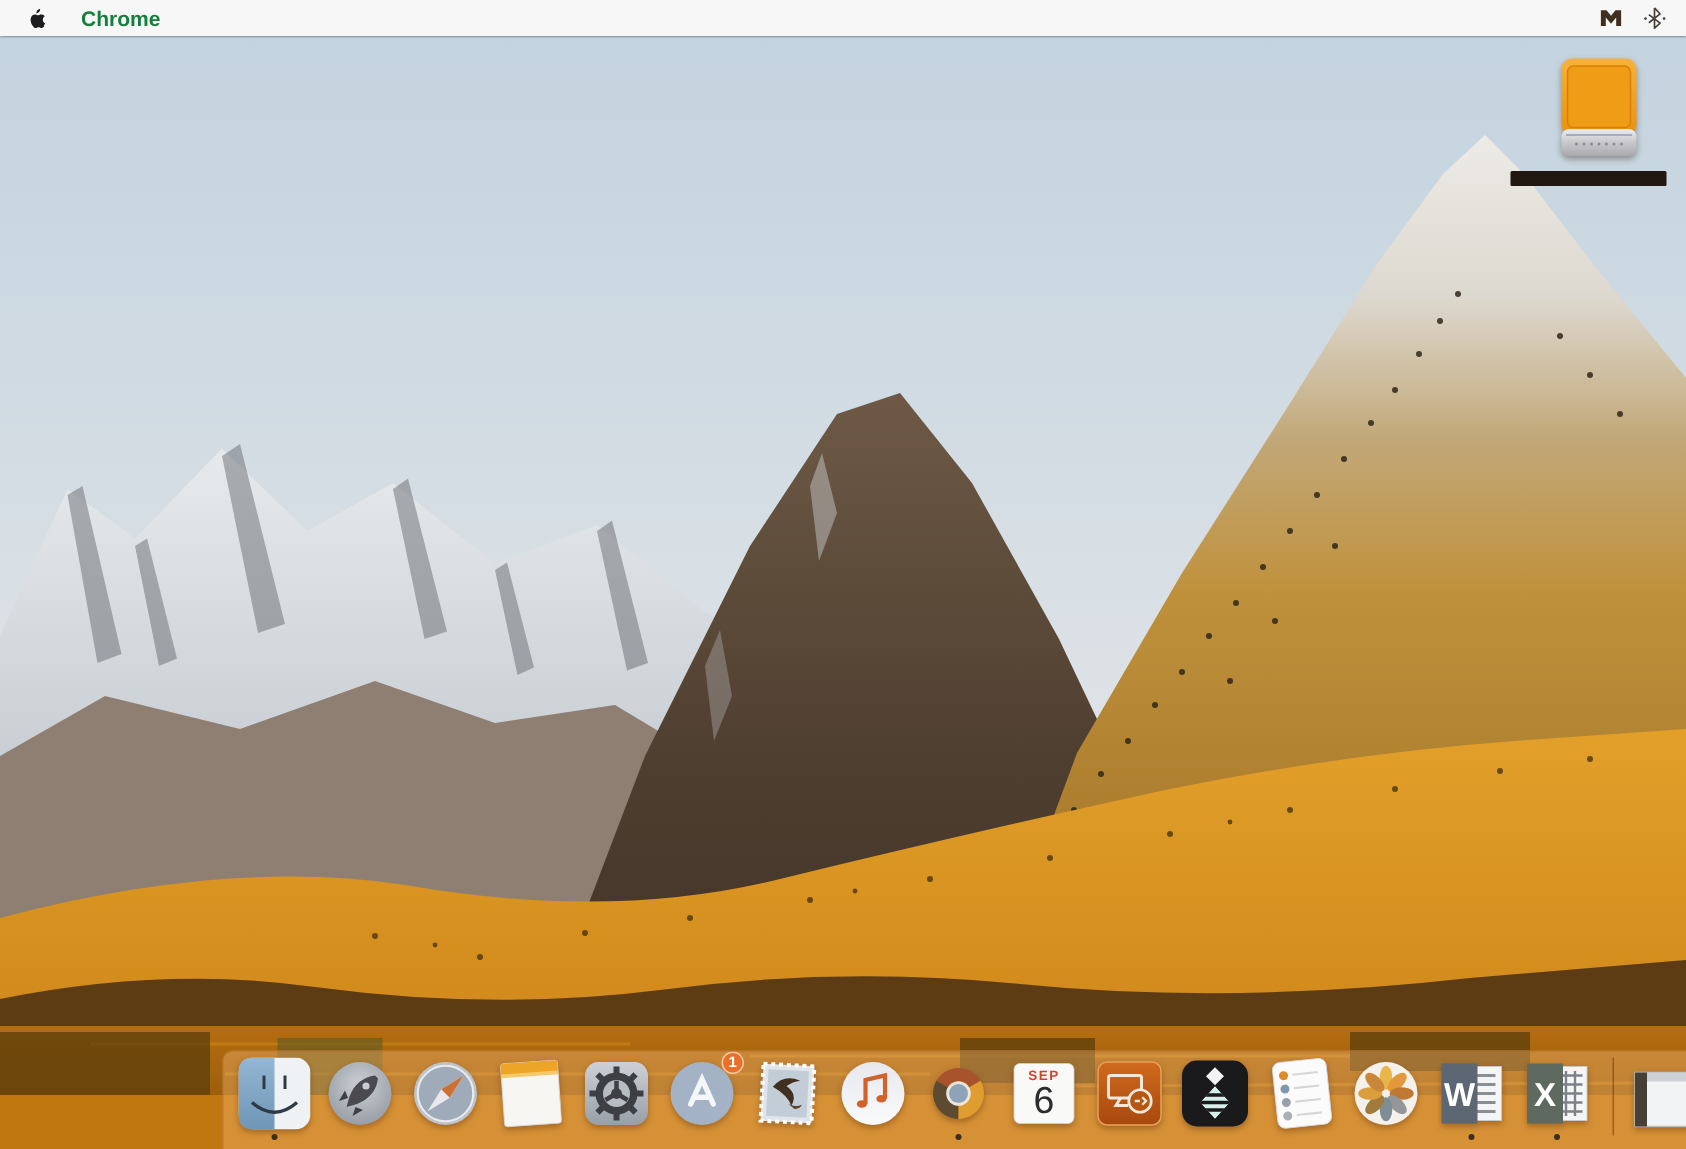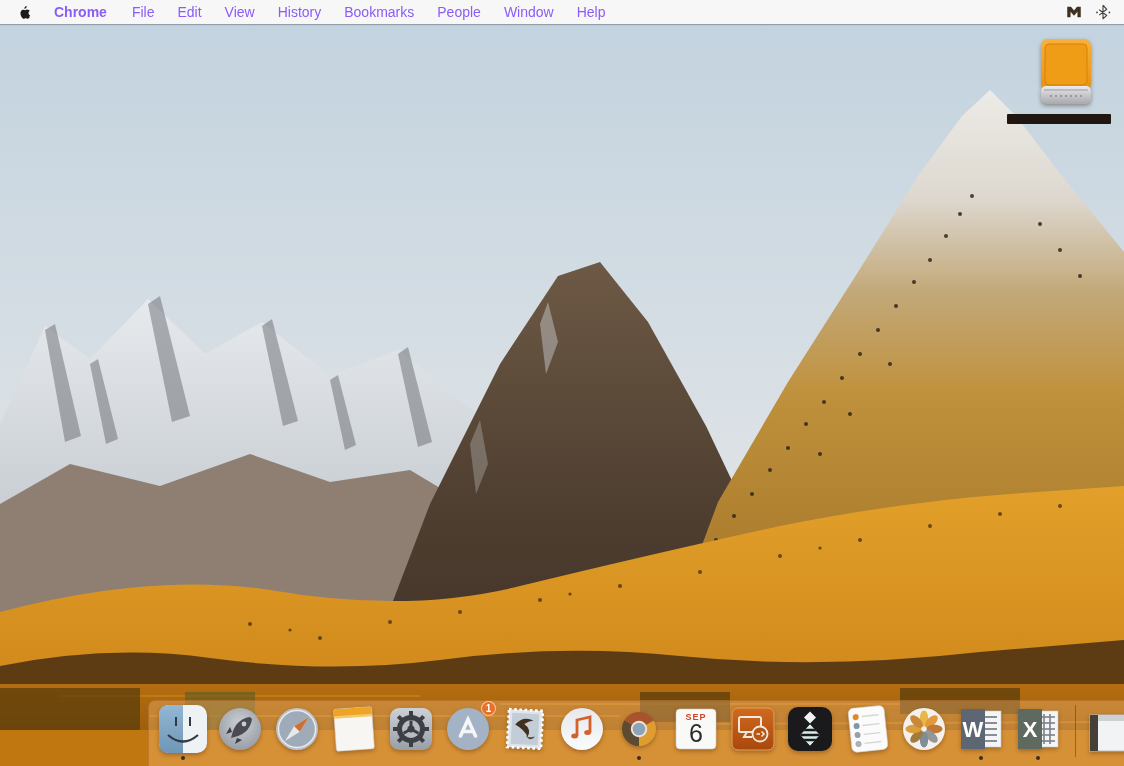--- a/index.html
+++ b/index.html
@@ -2,21 +2,21 @@
 <html><head>
 <meta charset="utf-8">
 <style>
   html,body{margin:0;padding:0;background:#000;}
   .screen{position:relative;width:1124px;height:766px;overflow:hidden;
           font-family:"Liberation Sans",sans-serif;background:#c9d6e0;}
 
   
   .menubar{position:absolute;top:0;left:0;right:0;height:24px;z-index:20;
            background:rgba(248,248,248,.97);display:flex;align-items:center;
-           padding:0 10px 0 18px;font-size:14px;color:#8b5cf6;
+           padding:0 10px 0 18px;font-size:14px;color:#15803d;
            box-shadow:0 1px 1px rgba(0,0,0,.25);}
   .apple{width:15px;height:17px;margin-right:21px;display:inline-block;}
   .apple svg{width:100%;height:100%;}
   .app-name{font-weight:bold;margin-right:25px;}
   .menu-item{margin-right:23px;cursor:default;}
   .menubar-right{margin-left:auto;display:flex;align-items:center;gap:11px;padding-right:2px;}
   .status-icon{width:18px;height:18px;display:inline-block;}
   .status-icon svg{width:100%;height:100%;}
 
   
@@ -170,30 +170,20 @@
     </svg>
   </div>
 
   <div class="menubar">
     <span class="apple">
       <svg viewBox="0 0 24 24">
           <path fill="#1c1c1e" d="M18.7 19.5c-.8 1.2-1.7 2.4-3 2.4s-1.8-.8-3.3-.8-2 .8-3.3.8-2.3-1.3-3.1-2.5C4.3 17 3 12.7 4.7 9.8c.8-1.5 2.3-2.4 3.9-2.4 1.2 0 2.4.8 3.2.8.7 0 2.1-1 3.6-.8.6 0 2.4.2 3.5 1.9-.1.1-2.1 1.2-2.1 3.7 0 2.9 2.6 3.9 2.6 3.9s-.4 1.4-1.7 2.6zM13 4.6c.7-.8 1.2-2 1-3.1-1 0-2.2.7-2.9 1.5-.6.7-1.2 1.9-1 3 1.1.1 2.2-.6 2.9-1.4z"></path>
         </svg>
     </span>
     <span class="app-name">Chrome</span>
-    <span style="display:flex;">
-        <span class="menu-item">File</span>
-        <span class="menu-item">Edit</span>
-        <span class="menu-item">View</span>
-        <span class="menu-item">History</span>
-        <span class="menu-item">Bookmarks</span>
-        <span class="menu-item">People</span>
-        <span class="menu-item">Window</span>
-        <span class="menu-item">Help</span>
-      </span>
     <span class="menubar-right">
         <span class="status-icon"><svg viewBox="0 0 24 24">
             <path d="M3 19V5h5l4 5 4-5h5v14h-4.4v-7.4L12 17l-4.6-5.4V19z" fill="#41301f"></path>
           </svg></span>
         <span class="status-icon"><svg viewBox="0 0 24 24">
             <path d="M12 3v18l5-4.4L7 9m0 7.2L17 8.4 12 3" stroke="#45413a" stroke-width="1.5" fill="none" stroke-linejoin="round"></path>
             <circle cx="4" cy="12.5" r="1.2" fill="#45413a"></circle>
             <circle cx="20.5" cy="12.5" r="1.2" fill="#45413a"></circle>
           </svg></span>
       </span>

